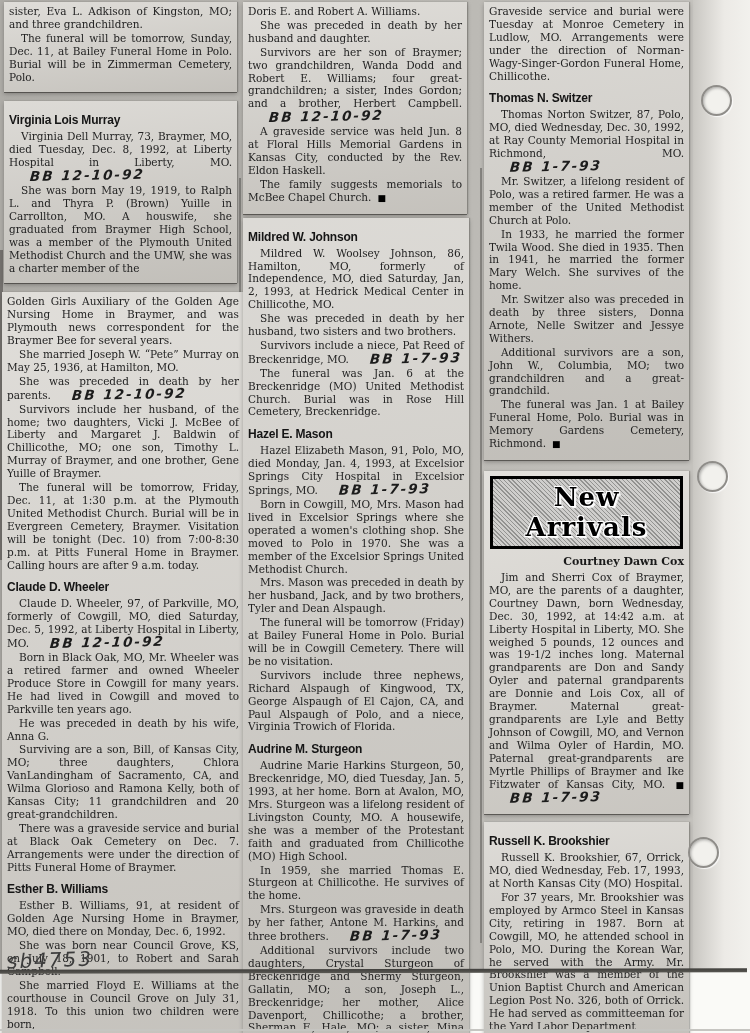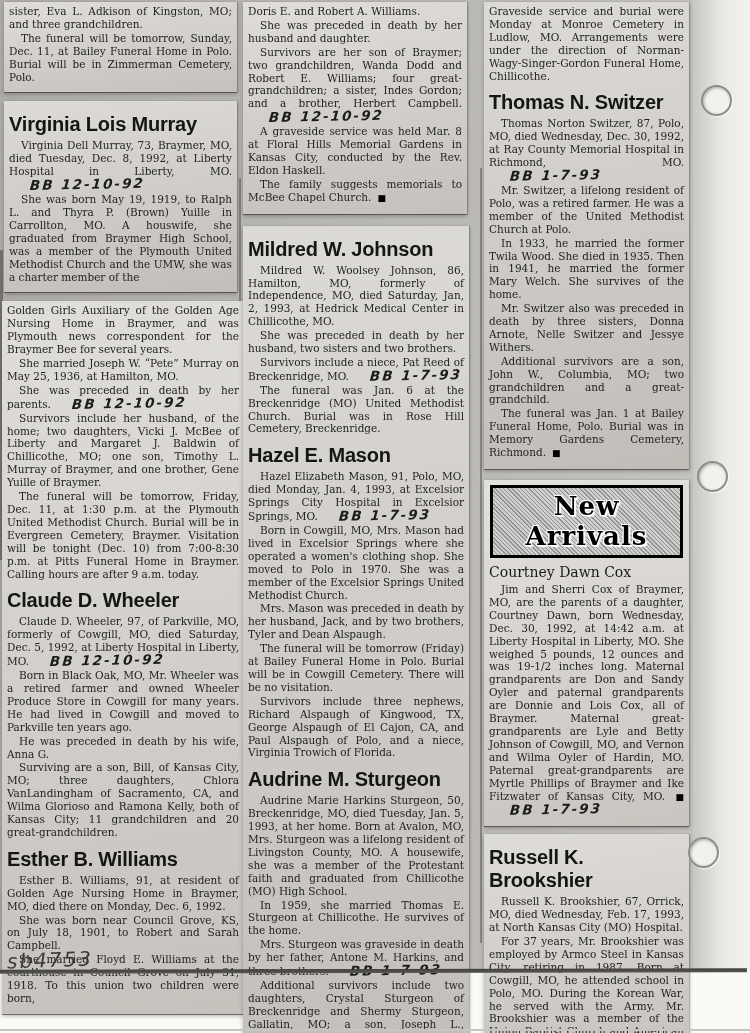--- a/index.html
+++ b/index.html
@@ -17,32 +17,32 @@
   .col{position:absolute;top:2px;}
   .col1{left:4px;width:233px;}
   .col2{left:243px;width:226px;}
   .col3{left:484px;width:205px;}
 
   .clip{background:#d0cdc7;padding:3px 5px 8px;margin-bottom:9px;
         box-shadow:0 1px 0 rgba(45,44,40,.55),0 2px 4px rgba(45,44,40,.35),1px 0 1px rgba(45,44,40,.25);
         background-image:linear-gradient(172deg,rgba(255,255,255,.28),rgba(0,0,0,.07));}
   .c0-0{background-color:#d3d0ca;}
   .c0-2{background-color:#d4d1cb;margin-left:-2px;width:232px;}
-  .c1-0{background-color:#d3d0ca;margin-bottom:12px;width:214px;}
+  .c1-0{background-color:#d3d0ca;margin-bottom:4px;width:214px;}
   .c1-1{background-color:#cfccc6;}
   .c2-0{background-color:#cfccc6;margin-bottom:11px;}
   .c2-1{background-color:#d8d5cf;margin-bottom:8px;}
   .c2-2{background-color:#d2cfc9;}
 
   .para{font-size:10.5px;line-height:12.9px;color:#232323;text-align:justify;
         text-indent:12px;margin:0 0 1px 0;}
   .para.flush{text-indent:0;}
-  .headline{font-family:"Liberation Sans",sans-serif;font-weight:700;font-size:20px;
+  .headline{font-family:"Liberation Sans",sans-serif;font-weight:700;font-size:12px;
         color:#151515;margin:9px 0 3px 0;letter-spacing:-.2px;}
-  .center-head{font-size:14px;font-weight:400;text-align:left;color:#1a1a1a;margin:5px 0 3px 0;}
+  .center-head{font-size:11px;font-weight:700;text-align:right;color:#1a1a1a;margin:5px 0 3px 0;}
   .hand{font-family:"DejaVu Sans",sans-serif;font-style:italic;font-weight:600;
         font-size:13.5px;letter-spacing:2px;color:#1c1c1c;white-space:nowrap;
         display:inline-block;transform:rotate(-1deg) skewX(-6deg);margin-left:9px;}
   .endsq{font-size:9px;color:#000;margin-left:6px;}
 
   .banner{border:3px solid #000;margin:2px 1px 6px 1px;padding:3px 4px 4px;text-align:center;
         background:repeating-linear-gradient(45deg,#939391 0 1px,#cfcecc 1px 3px);}
   .banner-text{font-family:"DejaVu Serif",serif;font-weight:700;font-size:26px;
         letter-spacing:1px;color:#000;
         text-shadow:-1px -1px 0 #fff,1px -1px 0 #fff,-1px 1px 0 #fff,1px 1px 0 #fff,2px 2px 1px #fff;}
@@ -85,32 +85,33 @@
         <p class="para flush"><span>Golden Girls Auxiliary of the Golden Age Nursing Home in Braymer, and was Plymouth news correspondent for the Braymer Bee for several years.</span></p>
         <p class="para"><span>She married Joseph W. “Pete” Murray on May 25, 1936, at Hamilton, MO.</span></p>
         <p class="para"><span>She was preceded in death by her parents.</span><span class="hand">BB 12-10-92</span></p>
         <p class="para"><span>Survivors include her husband, of the home; two daughters, Vicki J. McBee of Liberty and Margaret J. Baldwin of Chillicothe, MO; one son, Timothy L. Murray of Braymer, and one brother, Gene Yuille of Braymer.</span></p>
         <p class="para"><span>The funeral will be tomorrow, Friday, Dec. 11, at 1:30 p.m. at the Plymouth United Methodist Church. Burial will be in Evergreen Cemetery, Braymer. Visitation will be tonight (Dec. 10) from 7:00-8:30 p.m. at Pitts Funeral Home in Braymer. Calling hours are after 9 a.m. today.</span></p>
         <h2 class="headline">Claude D. Wheeler</h2>
         <p class="para"><span>Claude D. Wheeler, 97, of Parkville, MO, formerly of Cowgill, MO, died Saturday, Dec. 5, 1992, at Liberty Hospital in Liberty, MO.</span><span class="hand">BB 12-10-92</span></p>
         <p class="para"><span>Born in Black Oak, MO, Mr. Wheeler was a retired farmer and owned Wheeler Produce Store in Cowgill for many years. He had lived in Cowgill and moved to Parkville ten years ago.</span></p>
         <p class="para"><span>He was preceded in death by his wife, Anna G.</span></p>
         <p class="para"><span>Surviving are a son, Bill, of Kansas City, MO; three daughters, Chlora VanLandingham of Sacramento, CA, and Wilma Glorioso and Ramona Kelly, both of Kansas City; 11 grandchildren and 20 great-grandchildren.</span></p>
+        <p class="para"><span>There was a graveside service and burial at Black Oak Cemetery on Dec. 7. Arrangements were under the direction of Pitts Funeral Home of Braymer.</span></p>
         <h2 class="headline">Esther B. Williams</h2>
         <p class="para"><span>Esther B. Williams, 91, at resident of Golden Age Nursing Home in Braymer, MO, died there on Monday, Dec. 6, 1992.</span></p>
         <p class="para"><span>She was born near Council Grove, KS, on July 18, 1901, to Robert and Sarah Campbell.</span></p>
         <p class="para"><span>She married Floyd E. Williams at the courthouse in Council Grove on July 31, 1918. To this union two children were born,</span></p>
       </div>
     </div>
   <div class="col col2">
       <div class="clip c1-0">
         <p class="para flush"><span>Doris E. and Robert A. Williams.</span></p>
         <p class="para"><span>She was preceded in death by her husband and daughter.</span></p>
         <p class="para"><span>Survivors are her son of Braymer; two grandchildren, Wanda Dodd and Robert E. Williams; four great-grandchildren; a sister, Indes Gordon; and a brother, Herbert Campbell.</span><span class="hand">BB 12-10-92</span></p>
-        <p class="para"><span>A graveside service was held Mar. 8 at Floral Hills Memorial Gardens in Kansas City, conducted by the Rev. Eldon Haskell.</span></p>
+        <p class="para"><span>A graveside service was held Jun. 8 at Floral Hills Memorial Gardens in Kansas City, conducted by the Rev. Eldon Haskell.</span></p>
         <p class="para"><span>The family suggests memorials to McBee Chapel Church.</span><span class="endsq">■</span></p>
       </div>
       <div class="clip c1-1">
         <h2 class="headline">Mildred W. Johnson</h2>
         <p class="para"><span>Mildred W. Woolsey Johnson, 86, Hamilton, MO, formerly of Independence, MO, died Saturday, Jan, 2, 1993, at Hedrick Medical Center in Chillicothe, MO.</span></p>
         <p class="para"><span>She was preceded in death by her husband, two sisters and two brothers.</span></p>
         <p class="para"><span>Survivors include a niece, Pat Reed of Breckenridge, MO.</span><span class="hand">BB 1-7-93</span></p>
         <p class="para"><span>The funeral was Jan. 6 at the Breckenridge (MO) United Methodist Church. Burial was in Rose Hill Cemetery, Breckenridge.</span></p>
         <h2 class="headline">Hazel E. Mason</h2>
         <p class="para"><span>Hazel Elizabeth Mason, 91, Polo, MO, died Monday, Jan. 4, 1993, at Excelsior Springs City Hospital in Excelsior Springs, MO.</span><span class="hand">BB 1-7-93</span></p>
@@ -120,21 +121,21 @@
         <p class="para"><span>Survivors include three nephews, Richard Alspaugh of Kingwood, TX, George Alspaugh of El Cajon, CA, and Paul Alspaugh of Polo, and a niece, Virginia Trowich of Florida.</span></p>
         <h2 class="headline">Audrine M. Sturgeon</h2>
         <p class="para"><span>Audrine Marie Harkins Sturgeon, 50, Breckenridge, MO, died Tuesday, Jan. 5, 1993, at her home. Born at Avalon, MO, Mrs. Sturgeon was a lifelong resident of Livingston County, MO. A housewife, she was a member of the Protestant faith and graduated from Chillicothe (MO) High School.</span></p>
         <p class="para"><span>In 1959, she married Thomas E. Sturgeon at Chillicothe. He survives of the home.</span></p>
         <p class="para"><span>Mrs. Sturgeon was graveside in death by her father, Antone M. Harkins, and three brothers.</span><span class="hand">BB 1-7-93</span></p>
         <p class="para"><span>Additional survivors include two daughters, Crystal Sturgeon of Breckenridge and Shermy Sturgeon, Gallatin, MO; a son, Joseph L., Breckenridge; her mother, Alice Davenport, Chillicothe; a brother, Sherman F., Hale, MO; a sister, Mina Harkins, Chillicothe; a half-sister, Ida E. Porter, Reno, NV; and a grandchild.</span></p>
       </div>
     </div>
   <div class="col col3">
       <div class="clip c2-0">
-        <p class="para flush"><span>Graveside service and burial were Monday at Monroe Cemetery in Ludlow, MO. Arrangements were under the direction of Norman-Wagy-Singer-Gordon Funeral Home, Chillicothe.</span></p>
+        <p class="para flush"><span>Graveside service and burial were Tuesday at Monroe Cemetery in Ludlow, MO. Arrangements were under the direction of Norman-Wagy-Singer-Gordon Funeral Home, Chillicothe.</span></p>
         <h2 class="headline">Thomas N. Switzer</h2>
         <p class="para"><span>Thomas Norton Switzer, 87, Polo, MO, died Wednesday, Dec. 30, 1992, at Ray County Memorial Hospital in Richmond, MO.</span><span class="hand">BB 1-7-93</span></p>
         <p class="para"><span>Mr. Switzer, a lifelong resident of Polo, was a retired farmer. He was a member of the United Methodist Church at Polo.</span></p>
         <p class="para"><span>In 1933, he married the former Twila Wood. She died in 1935. Then in 1941, he married the former Mary Welch. She survives of the home.</span></p>
         <p class="para"><span>Mr. Switzer also was preceded in death by three sisters, Donna Arnote, Nelle Switzer and Jessye Withers.</span></p>
         <p class="para"><span>Additional survivors are a son, John W., Columbia, MO; two grandchildren and a great-grandchild.</span></p>
         <p class="para"><span>The funeral was Jan. 1 at Bailey Funeral Home, Polo. Burial was in Memory Gardens Cemetery, Richmond.</span><span class="endsq">■</span></p>
       </div>
       <div class="clip c2-1">
         <div class="banner"><span class="banner-text">New Arrivals</span></div>

